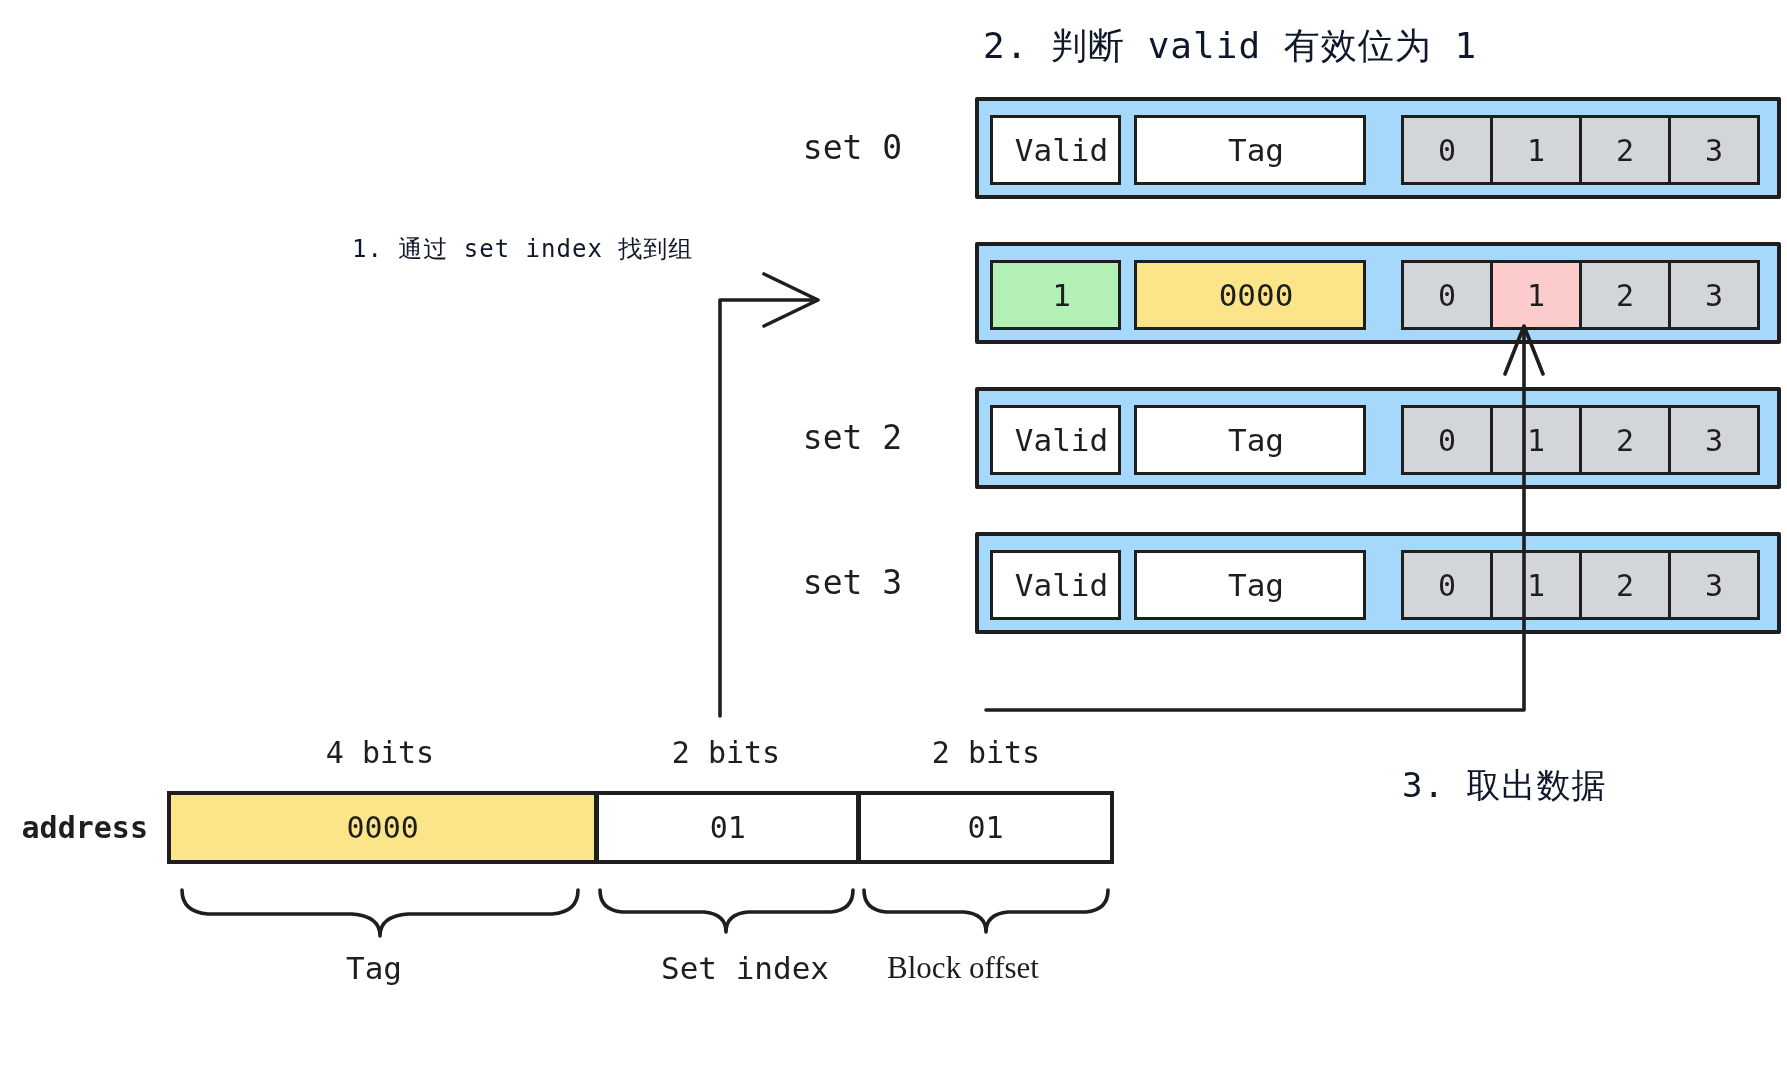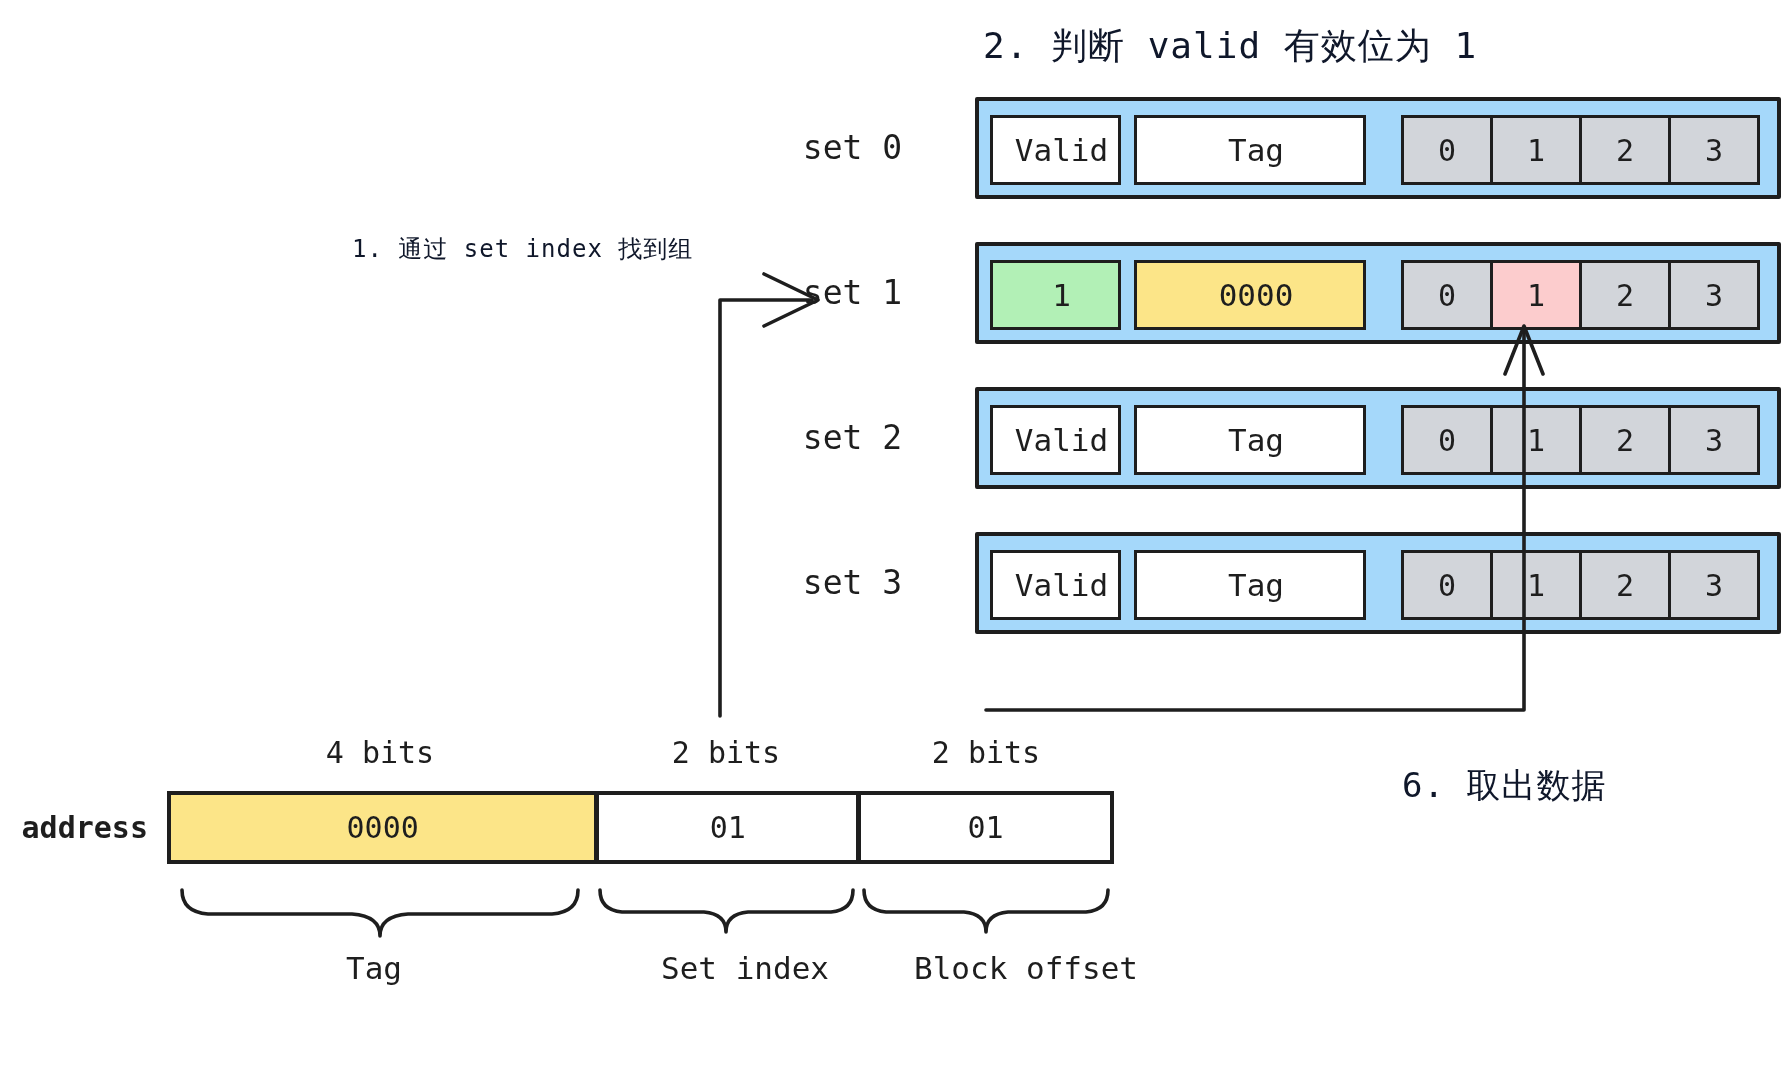--- a/index.html
+++ b/index.html
@@ -89,21 +89,21 @@
   }
   .bits-tag{left:280px;}
   .bits-set{left:626px;}
   .bits-off{left:886px;}
   .field-name{
     position:absolute;top:950px;text-align:center;font-size:31px;
     white-space:nowrap;
   }
   .name-tag{left:274px;width:200px;}
   .name-set{left:620px;width:250px;}
-  .name-off{left:876px;width:300px;}
+  .name-off{left:813px;width:300px;font-family:Liberation Serif, serif;}
 </style>
 </head>
 <body>
 
 <div class="canvas">
 
   <svg class="overlay" viewBox="0 0 1787 1065" xmlns="http://www.w3.org/2000/svg">
 
     <path d="M 720 716 L 720 300 L 812 300"></path>
     <path d="M 764 274 L 818 300 L 764 326"></path>
@@ -113,24 +113,23 @@
 
     <path d="M 182 890 Q 182 912 208 914 L 352 914 Q 380 916 380 936 Q 380 916 408 914 L 552 914 Q 578 912 578 890"></path>
 
     <path d="M 600 890 Q 600 910 622 912 L 704 912 Q 726 914 726 932 Q 726 914 748 912 L 831 912 Q 853 910 853 890"></path>
 
     <path d="M 864 890 Q 864 910 886 912 L 964 912 Q 986 914 986 932 Q 986 914 1008 912 L 1086 912 Q 1108 910 1108 890"></path>
   </svg>
 
   <div class="annotation step1">1. 通过 set index 找到组</div>
   <div class="annotation step2">2. 判断 valid 有效位为 1</div>
-  <div class="annotation step4">6. 取出数据</div>
+  <div class="annotation step4">3. 取出数据</div>
 
   <div class="set-label lbl0">set 0</div>
-  <div class="set-label lbl1">set 1</div>
   <div class="set-label lbl2">set 2</div>
   <div class="set-label lbl3">set 3</div>
 
   <div class="set-row row0">
     <div class="valid-box">Valid</div>
     <div class="tag-box">Tag</div>
     <div class="blocks">
       <div class="block">0</div>
       <div class="block">1</div>
       <div class="block">2</div>

